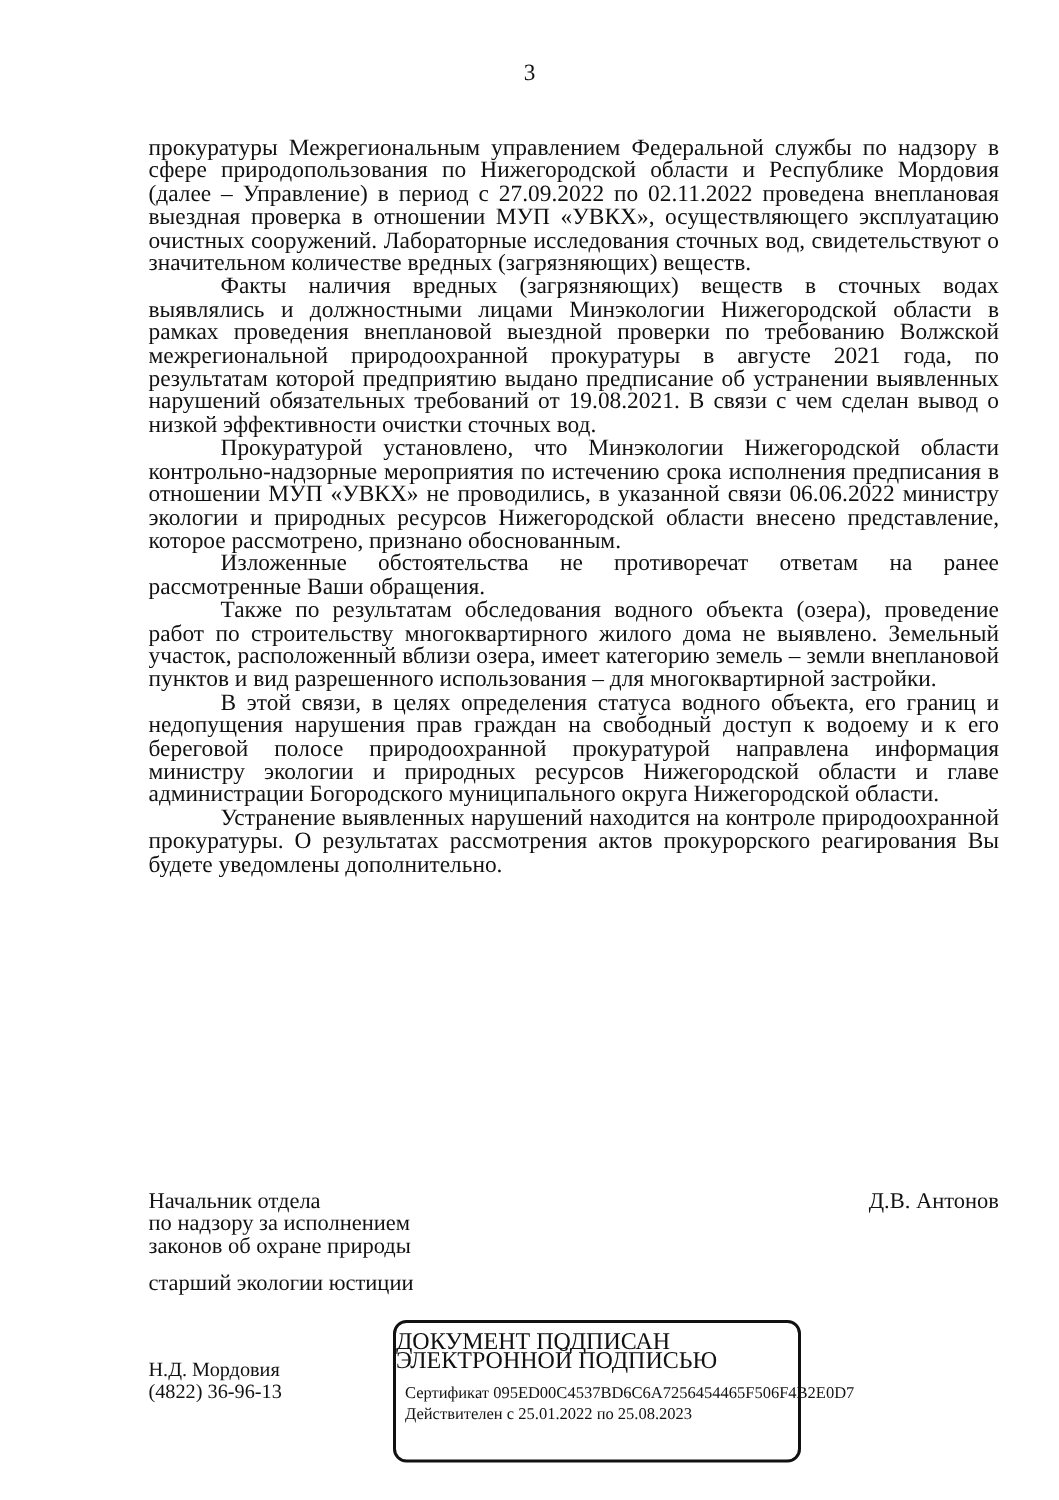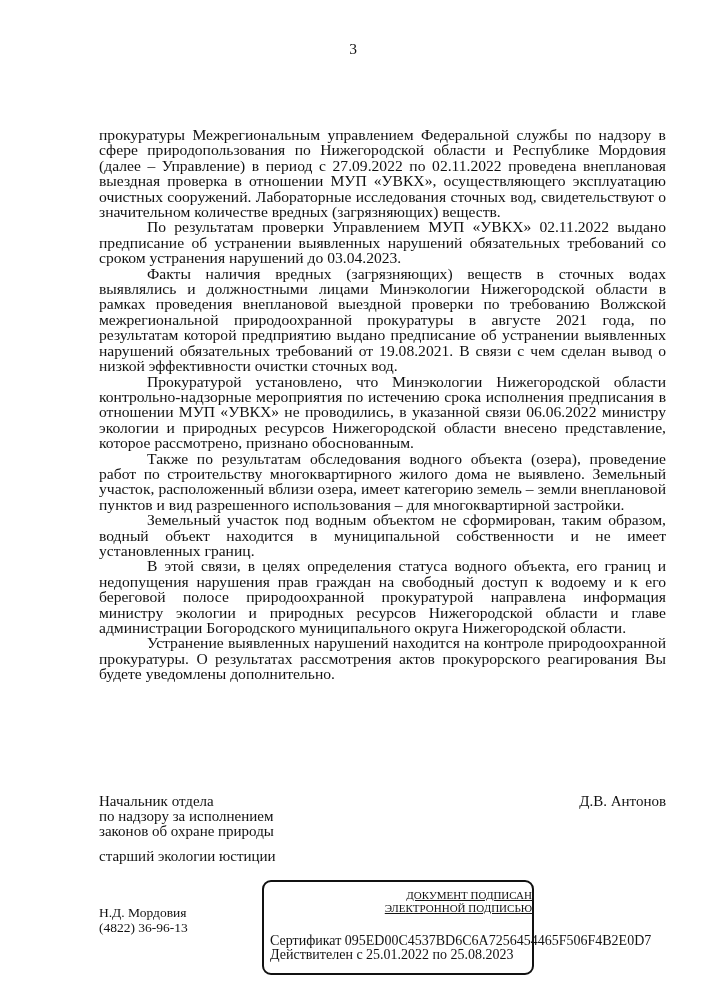--- a/index.html
+++ b/index.html
@@ -12,63 +12,61 @@
     position: absolute; top: 40px; left: 0; width: 706px;
     text-align: center; font-size: 15.5px;
   }
   .body-text {
     position: absolute; top: 91px; left: 99px; width: 567px;
     font-size: 15.6px; line-height: 15.4px;
   }
   .para {
     margin: 0; text-align: justify; text-indent: 48px;
   }
-  .para.first { text-indent: 0; margin-top: 36px; }
+  .para.first { text-indent: 0; }
   .signature-block {
     position: absolute; top: 794px; left: 99px; width: 567px;
     font-size: 15px; line-height: 15.2px;
   }
   .sig-left { position: absolute; left: 0; top: 0; }
   .sig-right { position: absolute; right: 0; top: 0; }
   .rank { position: absolute; left: 0; top: 55px; }
   .sig-line { display: block; }
   .executor {
     position: absolute; top: 905px; left: 99px;
     font-size: 13.5px; line-height: 15px;
   }
   .stamp {
     position: absolute; left: 262px; top: 880px;
     width: 272px; height: 95px;
     border: 2.5px solid #111; border-radius: 9px;
     box-sizing: border-box;
     font-family: "Liberation Serif", "DejaVu Serif", serif;
   }
   .stamp-title {
-    text-align: right; font-size: 11px; line-height: 12.5px;
+    text-align: left; font-size: 16px; line-height: 12.5px;
     margin-top: 7px;
-    text-decoration: underline;
   }
   .stamp-details {
-    margin-left: 6px; margin-top: 20px;
-    font-size: 14px; line-height: 14px; white-space: nowrap;
+    margin-left: 6px; margin-top: 8px;
+    font-size: 11px; line-height: 14px; white-space: nowrap;
   }
   .bold { font-weight: bold; }
 </style>
 </head>
 <body>
 
 <div class="page-number">3</div>
 
 <div class="body-text">
   <p class="para first">прокуратуры Межрегиональным управлением Федеральной службы по надзору в сфере природопользования по Нижегородской области и Республике Мордовия (далее – Управление) в период с 27.09.2022 по 02.11.2022 проведена внеплановая выездная проверка в отношении МУП «УВКХ», осуществляющего эксплуатацию очистных сооружений. Лабораторные исследования сточных вод, свидетельствуют о значительном количестве вредных (загрязняющих) веществ.</p>
-  <p class="para">По результатам проверки Управлением МУП «УВКХ» 02.11.2022 выдано предписание об устранении выявленных нарушений обязательных требований со сроком устранения нарушений до 03.04.2023.</p>
   <p class="para">Факты наличия вредных (загрязняющих) веществ в сточных водах выявлялись и должностными лицами Минэкологии Нижегородской области в рамках проведения внеплановой выездной проверки по требованию Волжской межрегиональной природоохранной прокуратуры в августе 2021 года, по результатам которой предприятию выдано предписание об устранении выявленных нарушений обязательных требований от 19.08.2021. В связи с чем сделан вывод о низкой эффективности очистки сточных вод.</p>
   <p class="para">Прокуратурой установлено, что Минэкологии Нижегородской области контрольно-надзорные мероприятия по истечению срока исполнения предписания в отношении МУП «УВКХ» не проводились, в указанной связи 06.06.2022 министру экологии и природных ресурсов Нижегородской области внесено представление, которое рассмотрено, признано обоснованным.</p>
+  <p class="para">Изложенные обстоятельства не противоречат ответам на ранее рассмотренные Ваши обращения.</p>
   <p class="para">Также по результатам обследования водного объекта (озера), проведение работ по строительству многоквартирного жилого дома не выявлено. Земельный участок, расположенный вблизи озера, имеет категорию земель – земли внеплановой пунктов и вид разрешенного использования – для многоквартирной застройки.</p>
-  <p class="para">Земельный участок под водным объектом не сформирован, таким образом, водный объект находится в муниципальной собственности и не имеет установленных границ.</p>
   <p class="para">В этой связи, в целях определения статуса водного объекта, его границ и недопущения нарушения прав граждан на свободный доступ к водоему и к его береговой полосе природоохранной прокуратурой направлена информация министру экологии и природных ресурсов Нижегородской области и главе администрации Богородского муниципального округа Нижегородской области.</p>
   <p class="para">Устранение выявленных нарушений находится на контроле природоохранной прокуратуры. О результатах рассмотрения актов прокурорского реагирования Вы будете уведомлены дополнительно.</p>
 </div>
 
 <div class="signature-block">
   <div class="sig-left">
     <span class="sig-line">Начальник отдела</span>
     <span class="sig-line">по надзору за исполнением</span>
     <span class="sig-line">законов об охране природы</span>
   </div>

